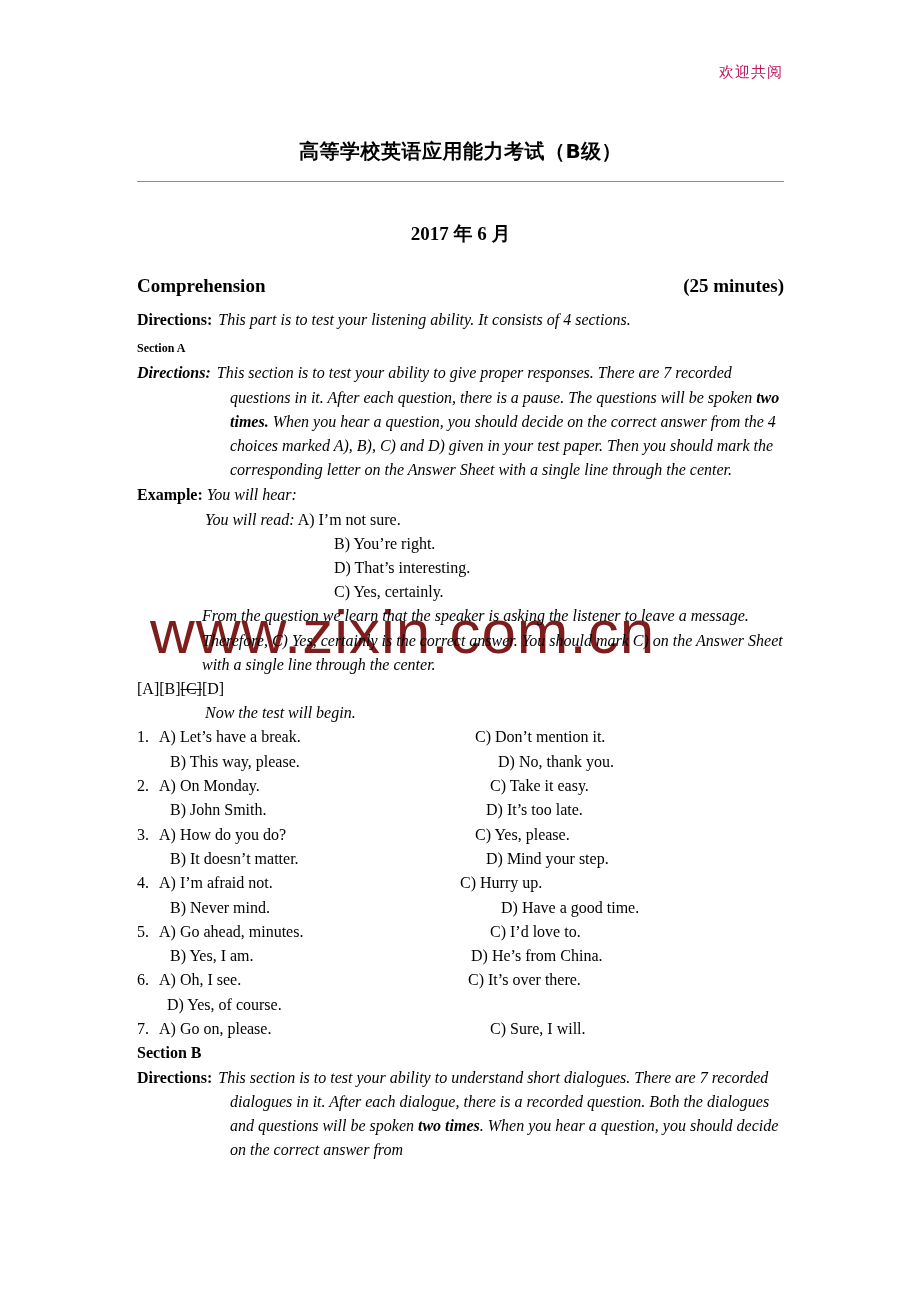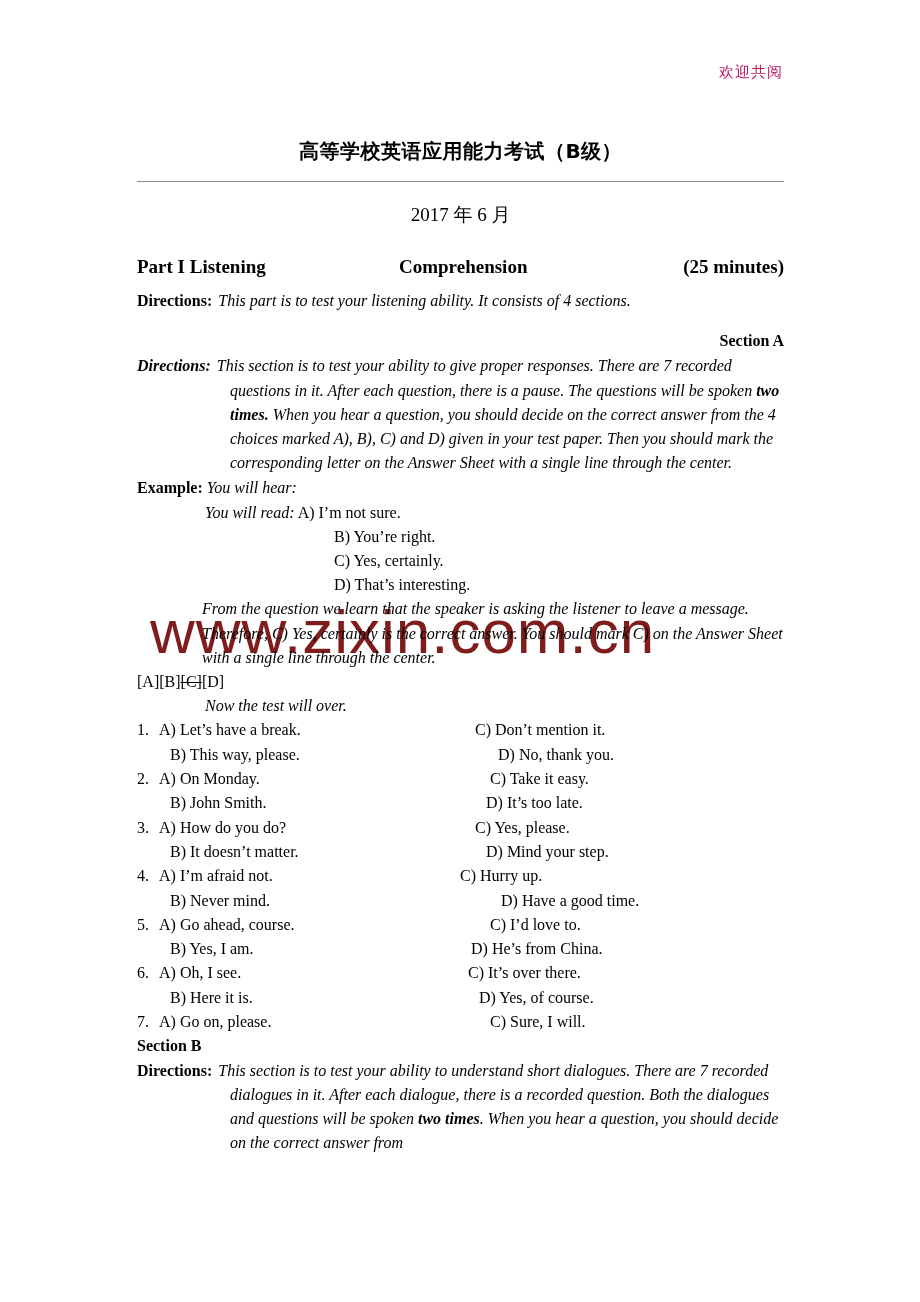--- a/index.html
+++ b/index.html
@@ -70,24 +70,24 @@
   }
 
   .rule {
     margin-top: 16px;
     border-top: 1px solid #8d8d8d;
     height: 0;
     width: 647px;
   }
 
   .doc-date {
-    margin-top: 20px;
+    margin-top: 39px;
     text-align: center;
     font-size: 19px;
-    font-weight: normal;
+    font-weight: bold;
     line-height: 26px;
   }
 
   .part-head {
     margin-top: 26px;
     display: flex;
     font-weight: bold;
     font-size: 19px;
     line-height: 26px;
   }
@@ -106,24 +106,23 @@
     white-space: nowrap;
     padding-right: 6px;
   }
   .dir-text {
     font-style: italic;
     flex: 1;
   }
 
   .section-head {
     font-weight: bold;
-    font-size: 16px;
-    line-height: 24.2px;
-    margin-top: 16px;
-    text-align: right;
+    font-size: 12px;
+    line-height: 24.2px;
+    margin-top: 4px;
   }
 
   .dir-hang {
     margin-top: 1px;
     font-size: 16px;
     line-height: 24.2px;
     font-style: italic;
     padding-left: 93px;
     text-indent: -93px;
   }
@@ -217,21 +216,20 @@
 
   <div class="doc">
 
     <div class="doc-title">高等学校英语应用能力考试（B级）</div>
 
     <div class="rule"></div>
 
     <div class="doc-date">2017 年 6 月</div>
 
     <div class="part-head">
-      <span class="ph-left">Part I Listening</span>
       <span class="ph-mid">Comprehension</span>
       <span class="ph-right">(25 minutes)</span>
     </div>
 
     <div class="dir-block">
       <div class="dir-row">
         <span class="dir-label">Directions:</span>
         <span class="dir-text">This part is to test your listening ability. It consists of 4 sections.</span>
       </div>
     </div>
@@ -251,35 +249,35 @@
 
       <div class="ex-read">
         <span class="it">You will read:</span>
         <span>A) I’m not sure.</span>
       </div>
 
       <div class="ex-choice">
         <span>B) You’re right.</span>
       </div>
       <div class="ex-choice">
+        <span>D) That’s interesting.</span>
+      </div>
+      <div class="ex-choice">
         <span>C) Yes, certainly.</span>
-      </div>
-      <div class="ex-choice">
-        <span>D) That’s interesting.</span>
       </div>
 
       <div class="ex-para">From the question we learn that the speaker is asking the listener to leave a message. Therefore, C) Yes, certainly is the correct answer. You should mark C) on the Answer Sheet with a single line through the center.</div>
 
       <div class="ex-answer">
         <span class="inner">
           <span>[A]</span><span>[B]</span><span class="strike">[C]</span><span>[D]</span>
         </span>
       </div>
 
-      <div class="now-begin">Now the test will over.</div>
+      <div class="now-begin">Now the test will begin.</div>
 
     </div>
 
     <div class="qlist">
 
       <div class="qrow">
         <span class="qnum">1.</span>
         <span class="qleft">A) Let’s have a break.</span>
         <span class="qright" style="padding-left:15px">C) Don’t mention it.</span>
       </div>
@@ -317,37 +315,36 @@
         <span class="qright" style="padding-left:0px">C) Hurry up.</span>
       </div>
       <div class="qrow">
         <span class="qnum"></span>
         <span class="qleft" style="padding-left:11px">B) Never mind.</span>
         <span class="qright" style="padding-left:30px">D) Have a good time.</span>
       </div>
 
       <div class="qrow">
         <span class="qnum">5.</span>
-        <span class="qleft">A) Go ahead, course.</span>
+        <span class="qleft">A) Go ahead, minutes.</span>
         <span class="qright" style="padding-left:30px">C) I’d love to.</span>
       </div>
       <div class="qrow">
         <span class="qnum"></span>
         <span class="qleft" style="padding-left:11px">B) Yes, I am.</span>
         <span class="qright" style="padding-left:0px">D) He’s from China.</span>
       </div>
 
       <div class="qrow">
         <span class="qnum">6.</span>
         <span class="qleft">A) Oh, I see.</span>
         <span class="qright" style="padding-left:8px">C) It’s over there.</span>
       </div>
       <div class="qrow">
         <span class="qnum"></span>
-        <span class="qleft" style="padding-left:11px">B) Here it is.</span>
         <span class="qright" style="padding-left:8px">D) Yes, of course.</span>
       </div>
 
       <div class="qrow">
         <span class="qnum">7.</span>
         <span class="qleft">A) Go on, please.</span>
         <span class="qright" style="padding-left:30px">C) Sure, I will.</span>
       </div>
 
     </div>

